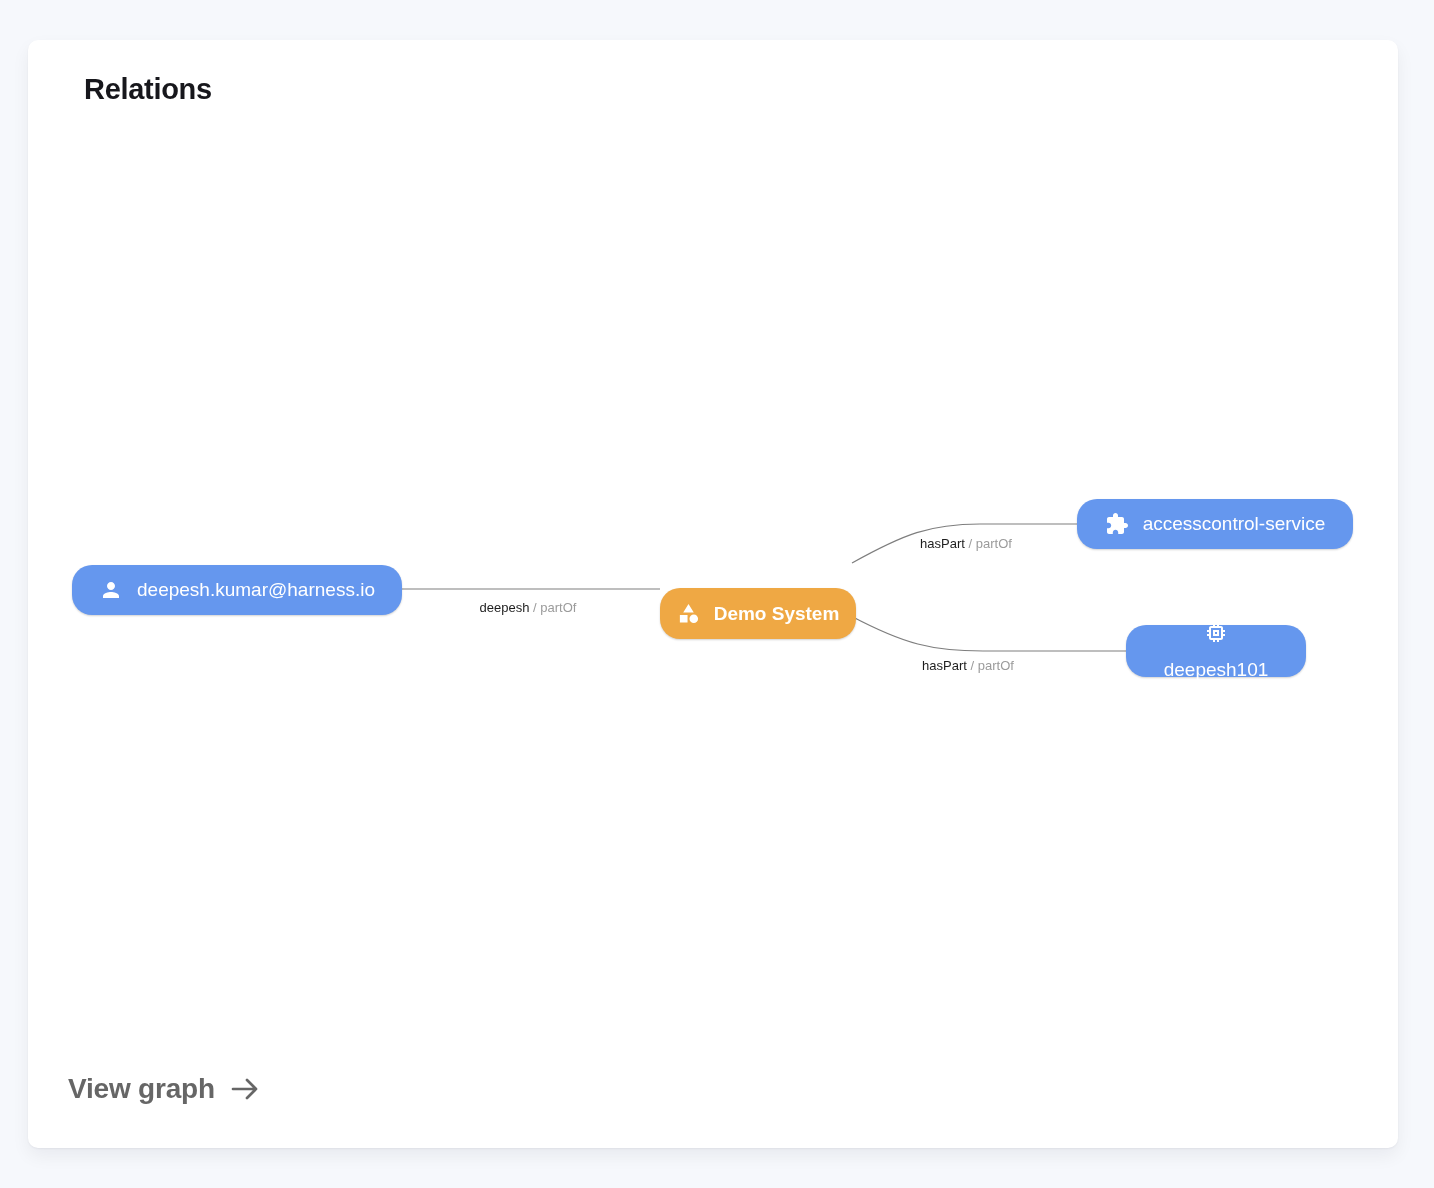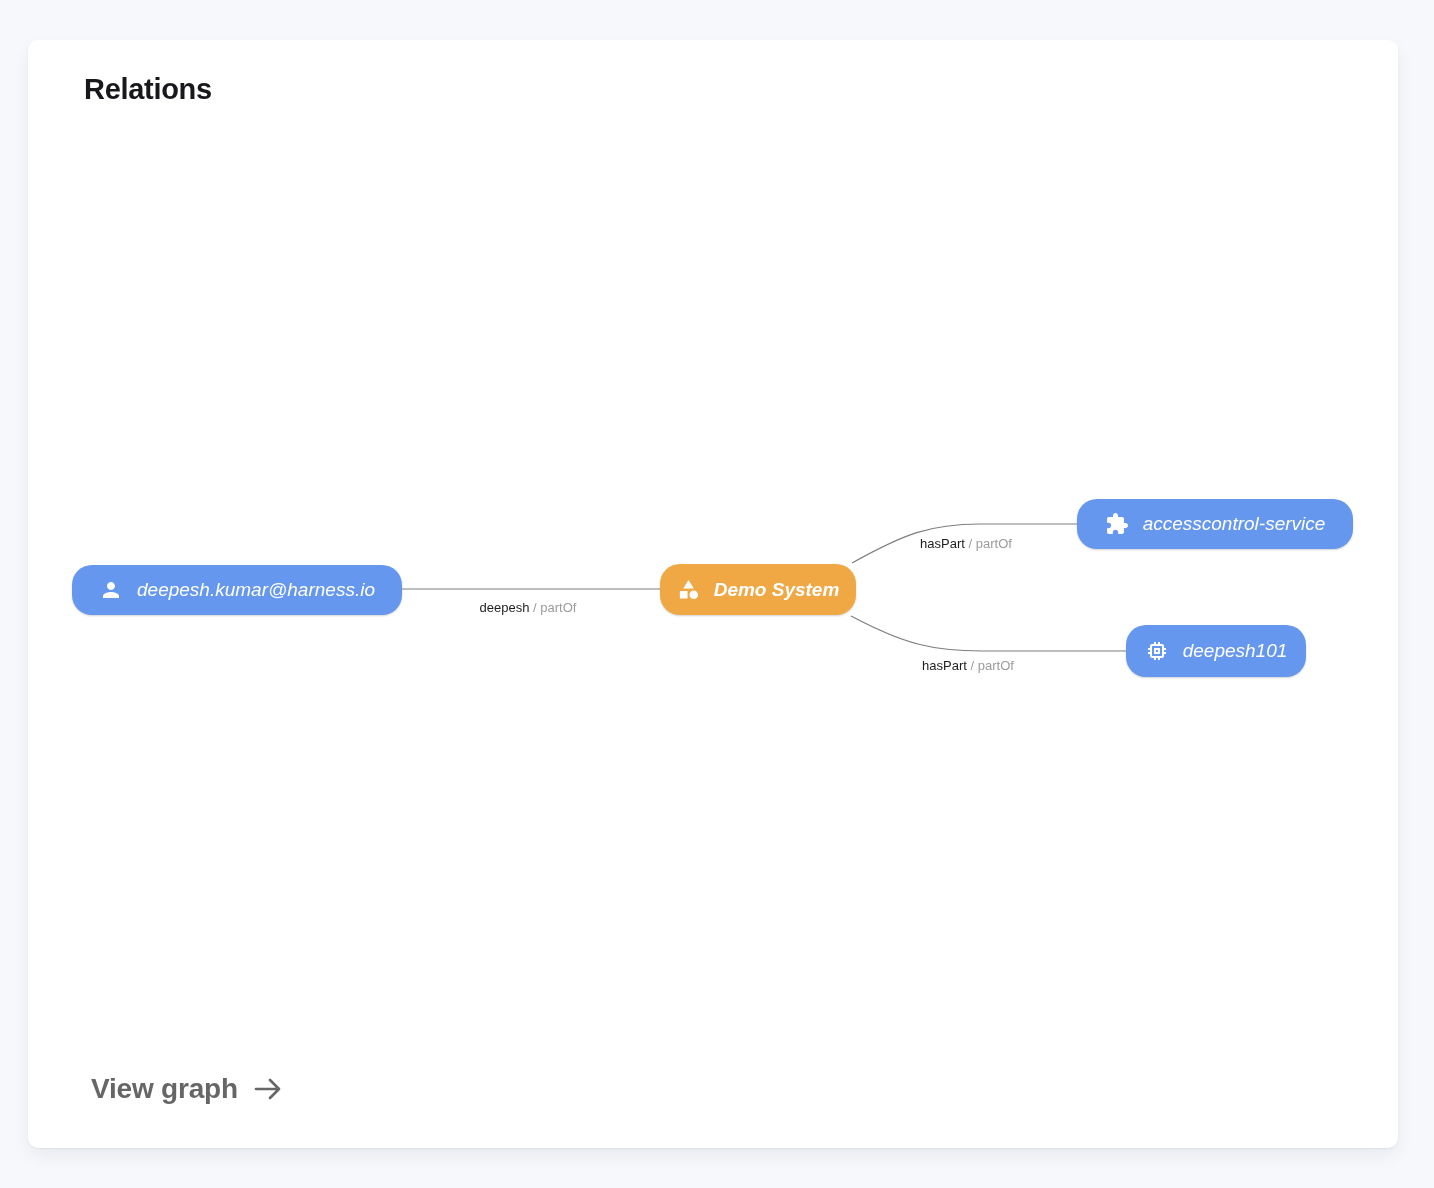--- a/index.html
+++ b/index.html
@@ -35,30 +35,29 @@
     display: flex;
     align-items: center;
     justify-content: center;
     gap: 14px;
     border-radius: 20px;
     color: #FFFFFF;
     font-size: 19px;
     box-shadow: 0 1px 2px rgba(0,0,0,.18);
     cursor: pointer;
     white-space: nowrap;
-    font-style: italic;
   }
   .node svg { flex: 0 0 auto; display: block; }
   .node-blue { background: #6597EE; }
-  .node-orange { background: #EFA844; font-weight: 700; }
+  .node-orange { background: #EFA844; font-weight: 700; margin-top: 24px; }
 
   .node-user      { left: 44px;  top: 525px; width: 330px; height: 50px; }
   .node-system    { left: 632px; top: 524px; width: 196px; height: 51px; }
   .node-service   { left: 1049px; top: 459px; width: 276px; height: 50px; }
-  .node-component { left: 1098px; top: 585px; width: 180px; height: 52px; }
+  .node-component { left: 1098px; top: 585px; width: 180px; height: 52px; flex-direction: column; }
 
   .edge-label {
     position: absolute;
     transform: translateX(-50%);
     white-space: nowrap;
     font-size: 13px;
     line-height: 24px;
   }
   .edge-label .lbl-primary { color: #1E1E1E; }
   .edge-label .lbl-sep, .edge-label .lbl-secondary { color: #9B9B9B; white-space: pre; }
@@ -70,21 +69,20 @@
     position: absolute;
     left: 40px; top: 1033px;
     display: flex;
     align-items: center;
     gap: 14px;
     font-size: 28px;
     font-weight: 700;
     color: #666666;
     cursor: pointer;
     letter-spacing: -0.2px;
-    margin-left: 23px;
   }
   .view-graph svg { display: block; }
 </style>
 </head>
 <body>
 
 <div class="card">
 
   <div class="card-title">Relations</div>
 

